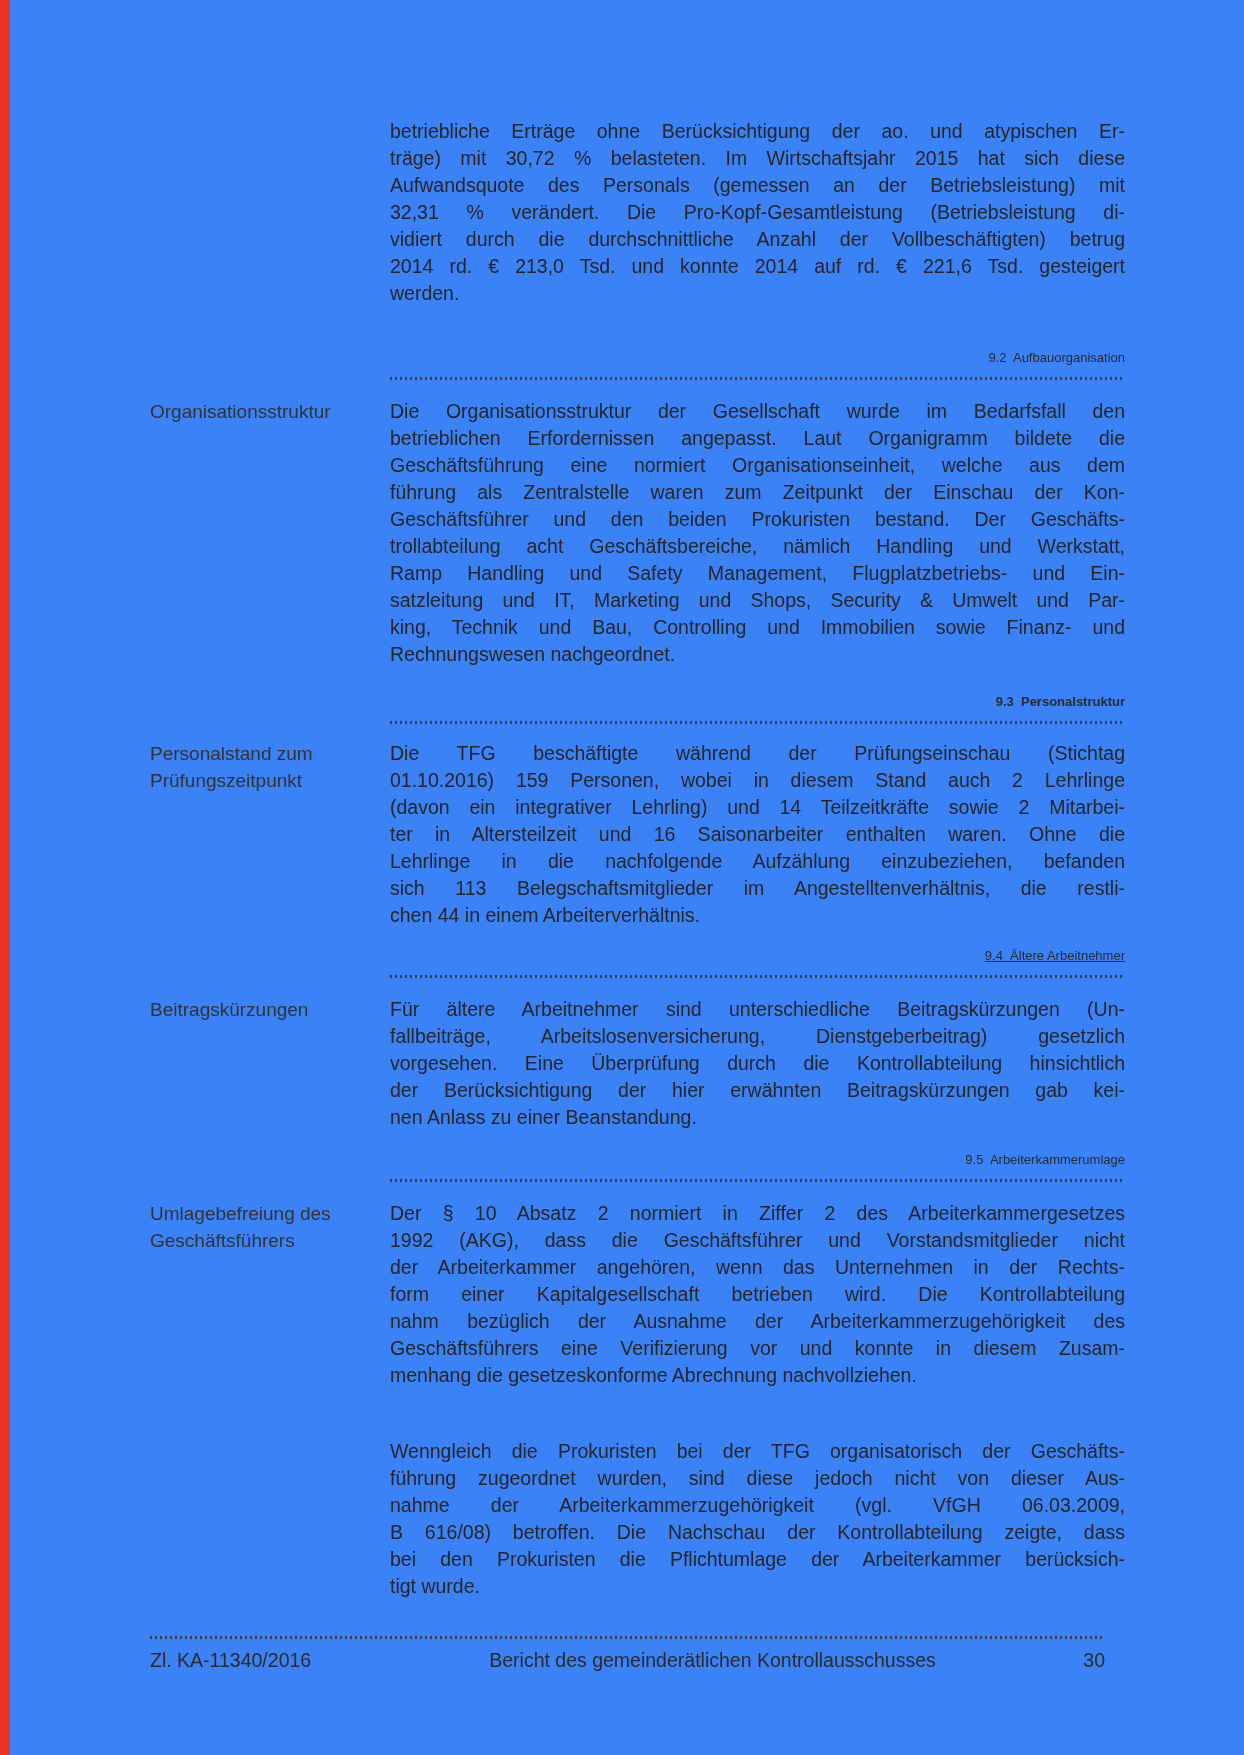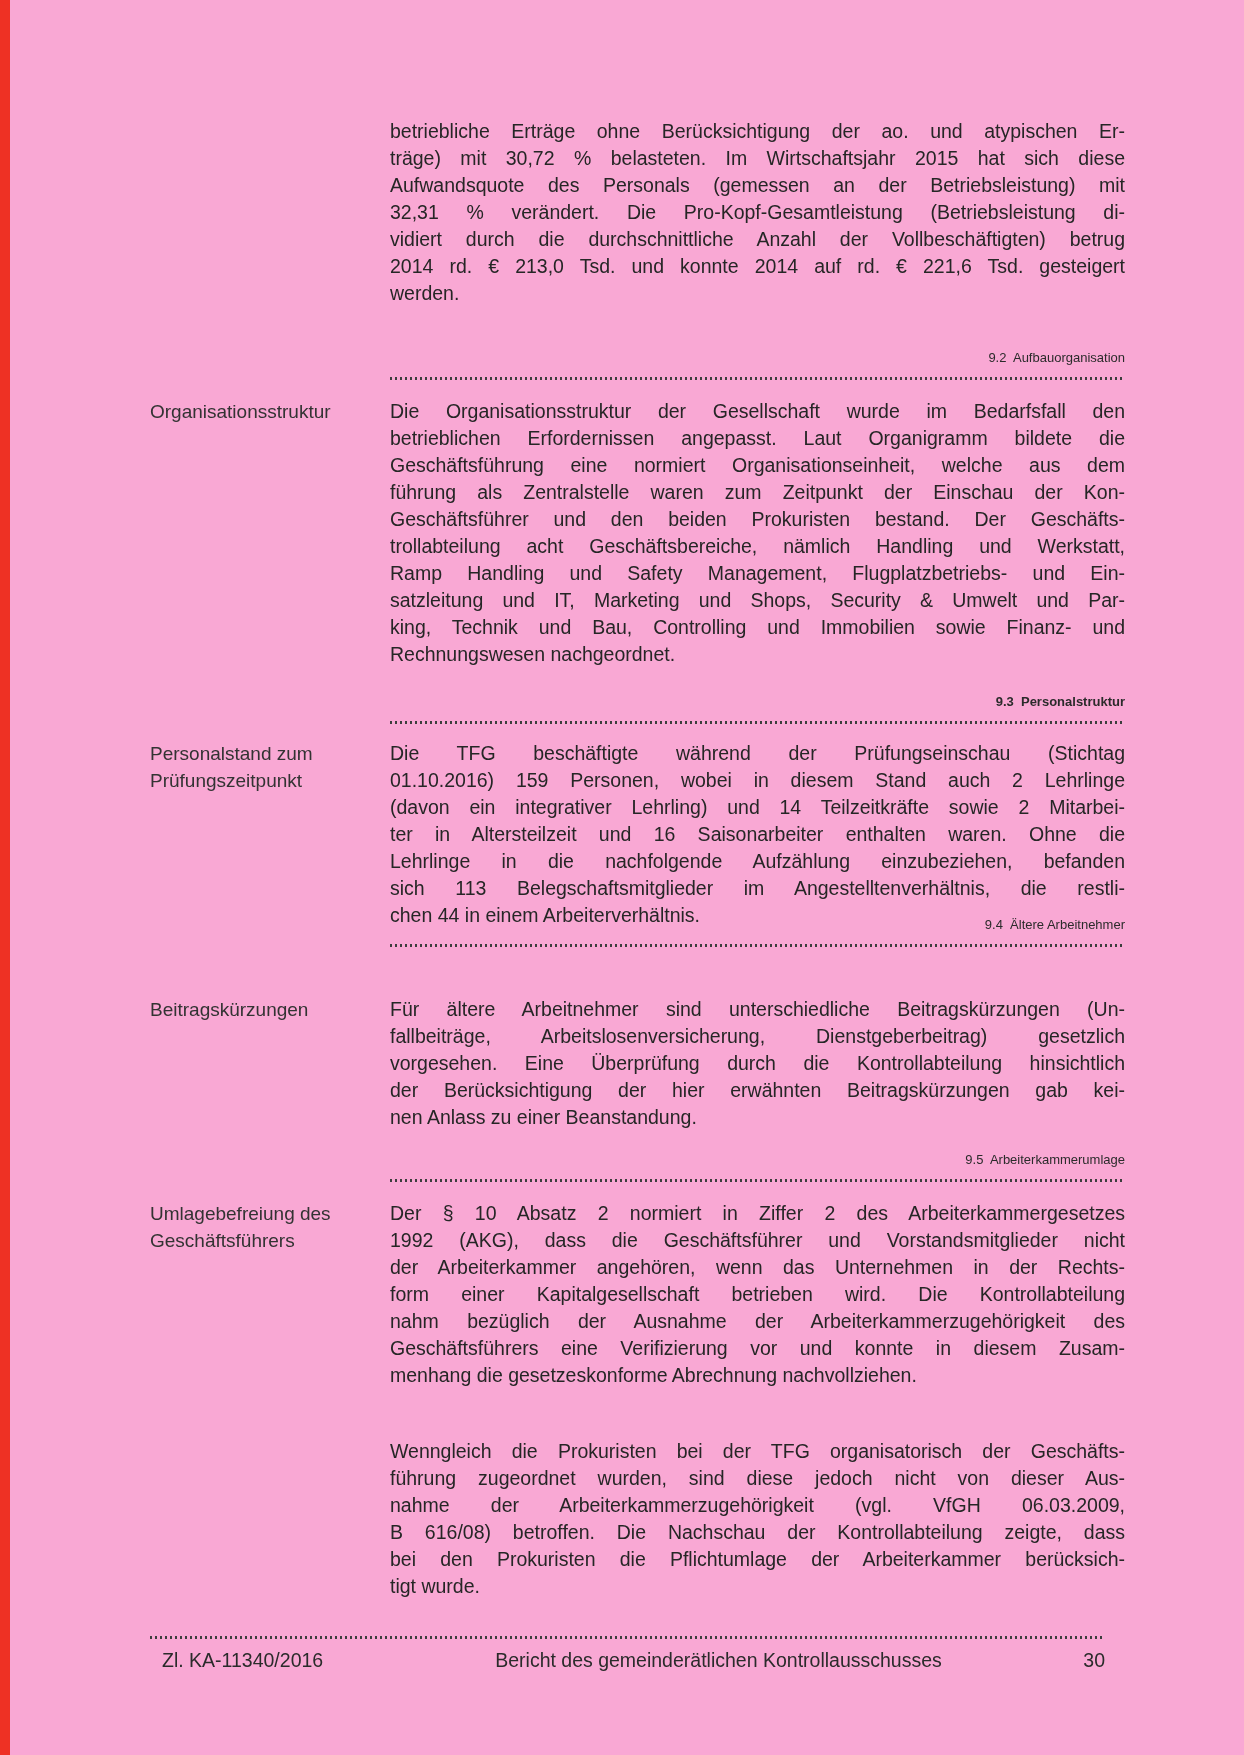--- a/index.html
+++ b/index.html
@@ -37,40 +37,40 @@
   }
   .dotline {
     height:3px;
     background:repeating-linear-gradient(90deg, #3d3d3d 0 2px, transparent 2px 5px);
   }
   .pos-p1 { top:118px; }
   .pos-h92 { top:346px; }
   .pos-p2 { top:398px; }
   .pos-h93 { top:690px;font-weight:bold; }
   .pos-p3 { top:740px; }
-  .pos-h94 { top:913px; }
+  .pos-h94 { top:944px;text-decoration:underline; }
   .pos-p4 { top:996px; }
   .pos-h95 { top:1148px; }
   .pos-p5 { top:1200px; }
   .pos-p6 { top:1410px;margin-top:28px; }
   .footer {
     position:absolute; left:150px; top:1636px; width:955px;
   }
   .footer-row {
     display:flex; justify-content:space-between; align-items:baseline;
-    margin-top:10px; font-size:19.5px; color:#2b2b2b;margin-left:12px;
+    margin-top:10px; font-size:19.5px; color:#2b2b2b;
   }
   .footer-center { flex:1; text-align:center; }
   .footer-left { min-width:230px; text-align:left; }
   .footer-right { min-width:60px; text-align:right; }
 </style>
 </head>
 <body>
 
-<div class="page" style="background: #f9a8d4;">
+<div class="page" style="background: #3b82f6;">
 
   <div class="red-bar" style="background: rgb(238, 49, 36);"></div>
 
   <div class="para pos-p1">
       <div class="line">betriebliche Erträge ohne Berücksichtigung der ao. und atypischen Er-</div>
       <div class="line">träge) mit 30,72 % belasteten. Im Wirtschaftsjahr 2015 hat sich diese</div>
       <div class="line">Aufwandsquote des Personals (gemessen an der Betriebsleistung) mit</div>
       <div class="line">32,31 % verändert. Die Pro-Kopf-Gesamtleistung (Betriebsleistung di-</div>
       <div class="line">vidiert durch die durchschnittliche Anzahl der Vollbeschäftigten) betrug</div>
       <div class="line">2014 rd. € 213,0 Tsd. und konnte 2014 auf rd. € 221,6 Tsd. gesteigert</div>

